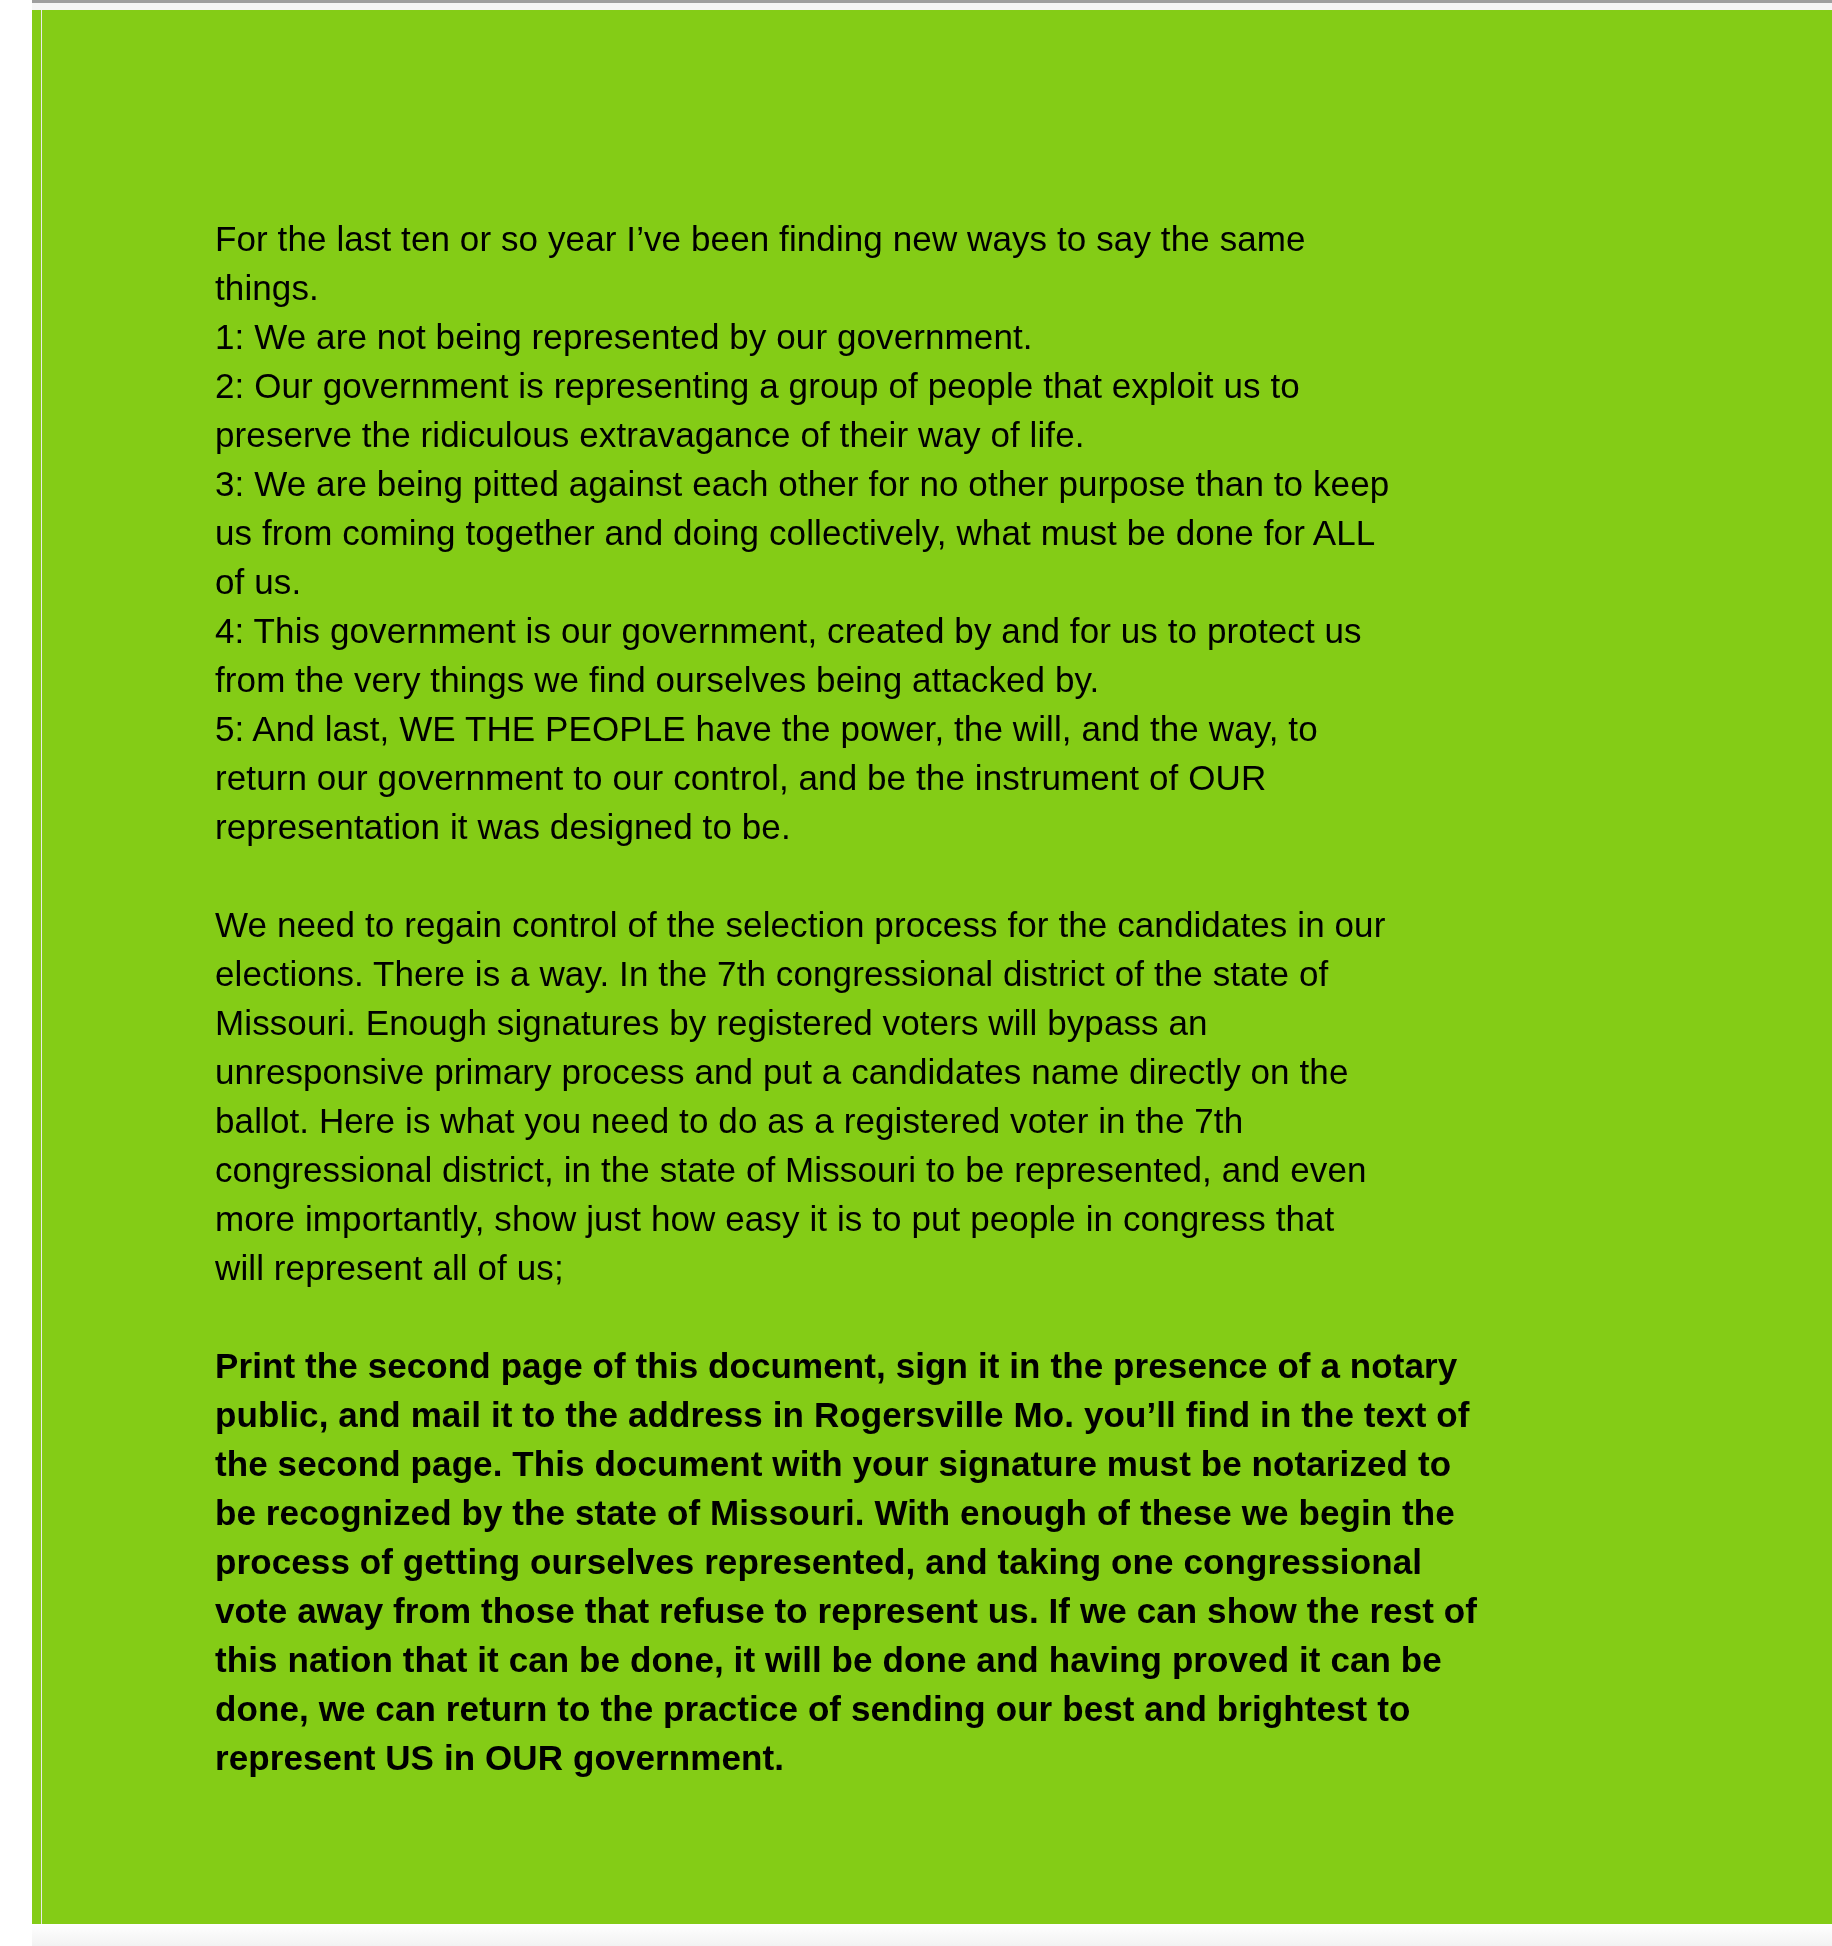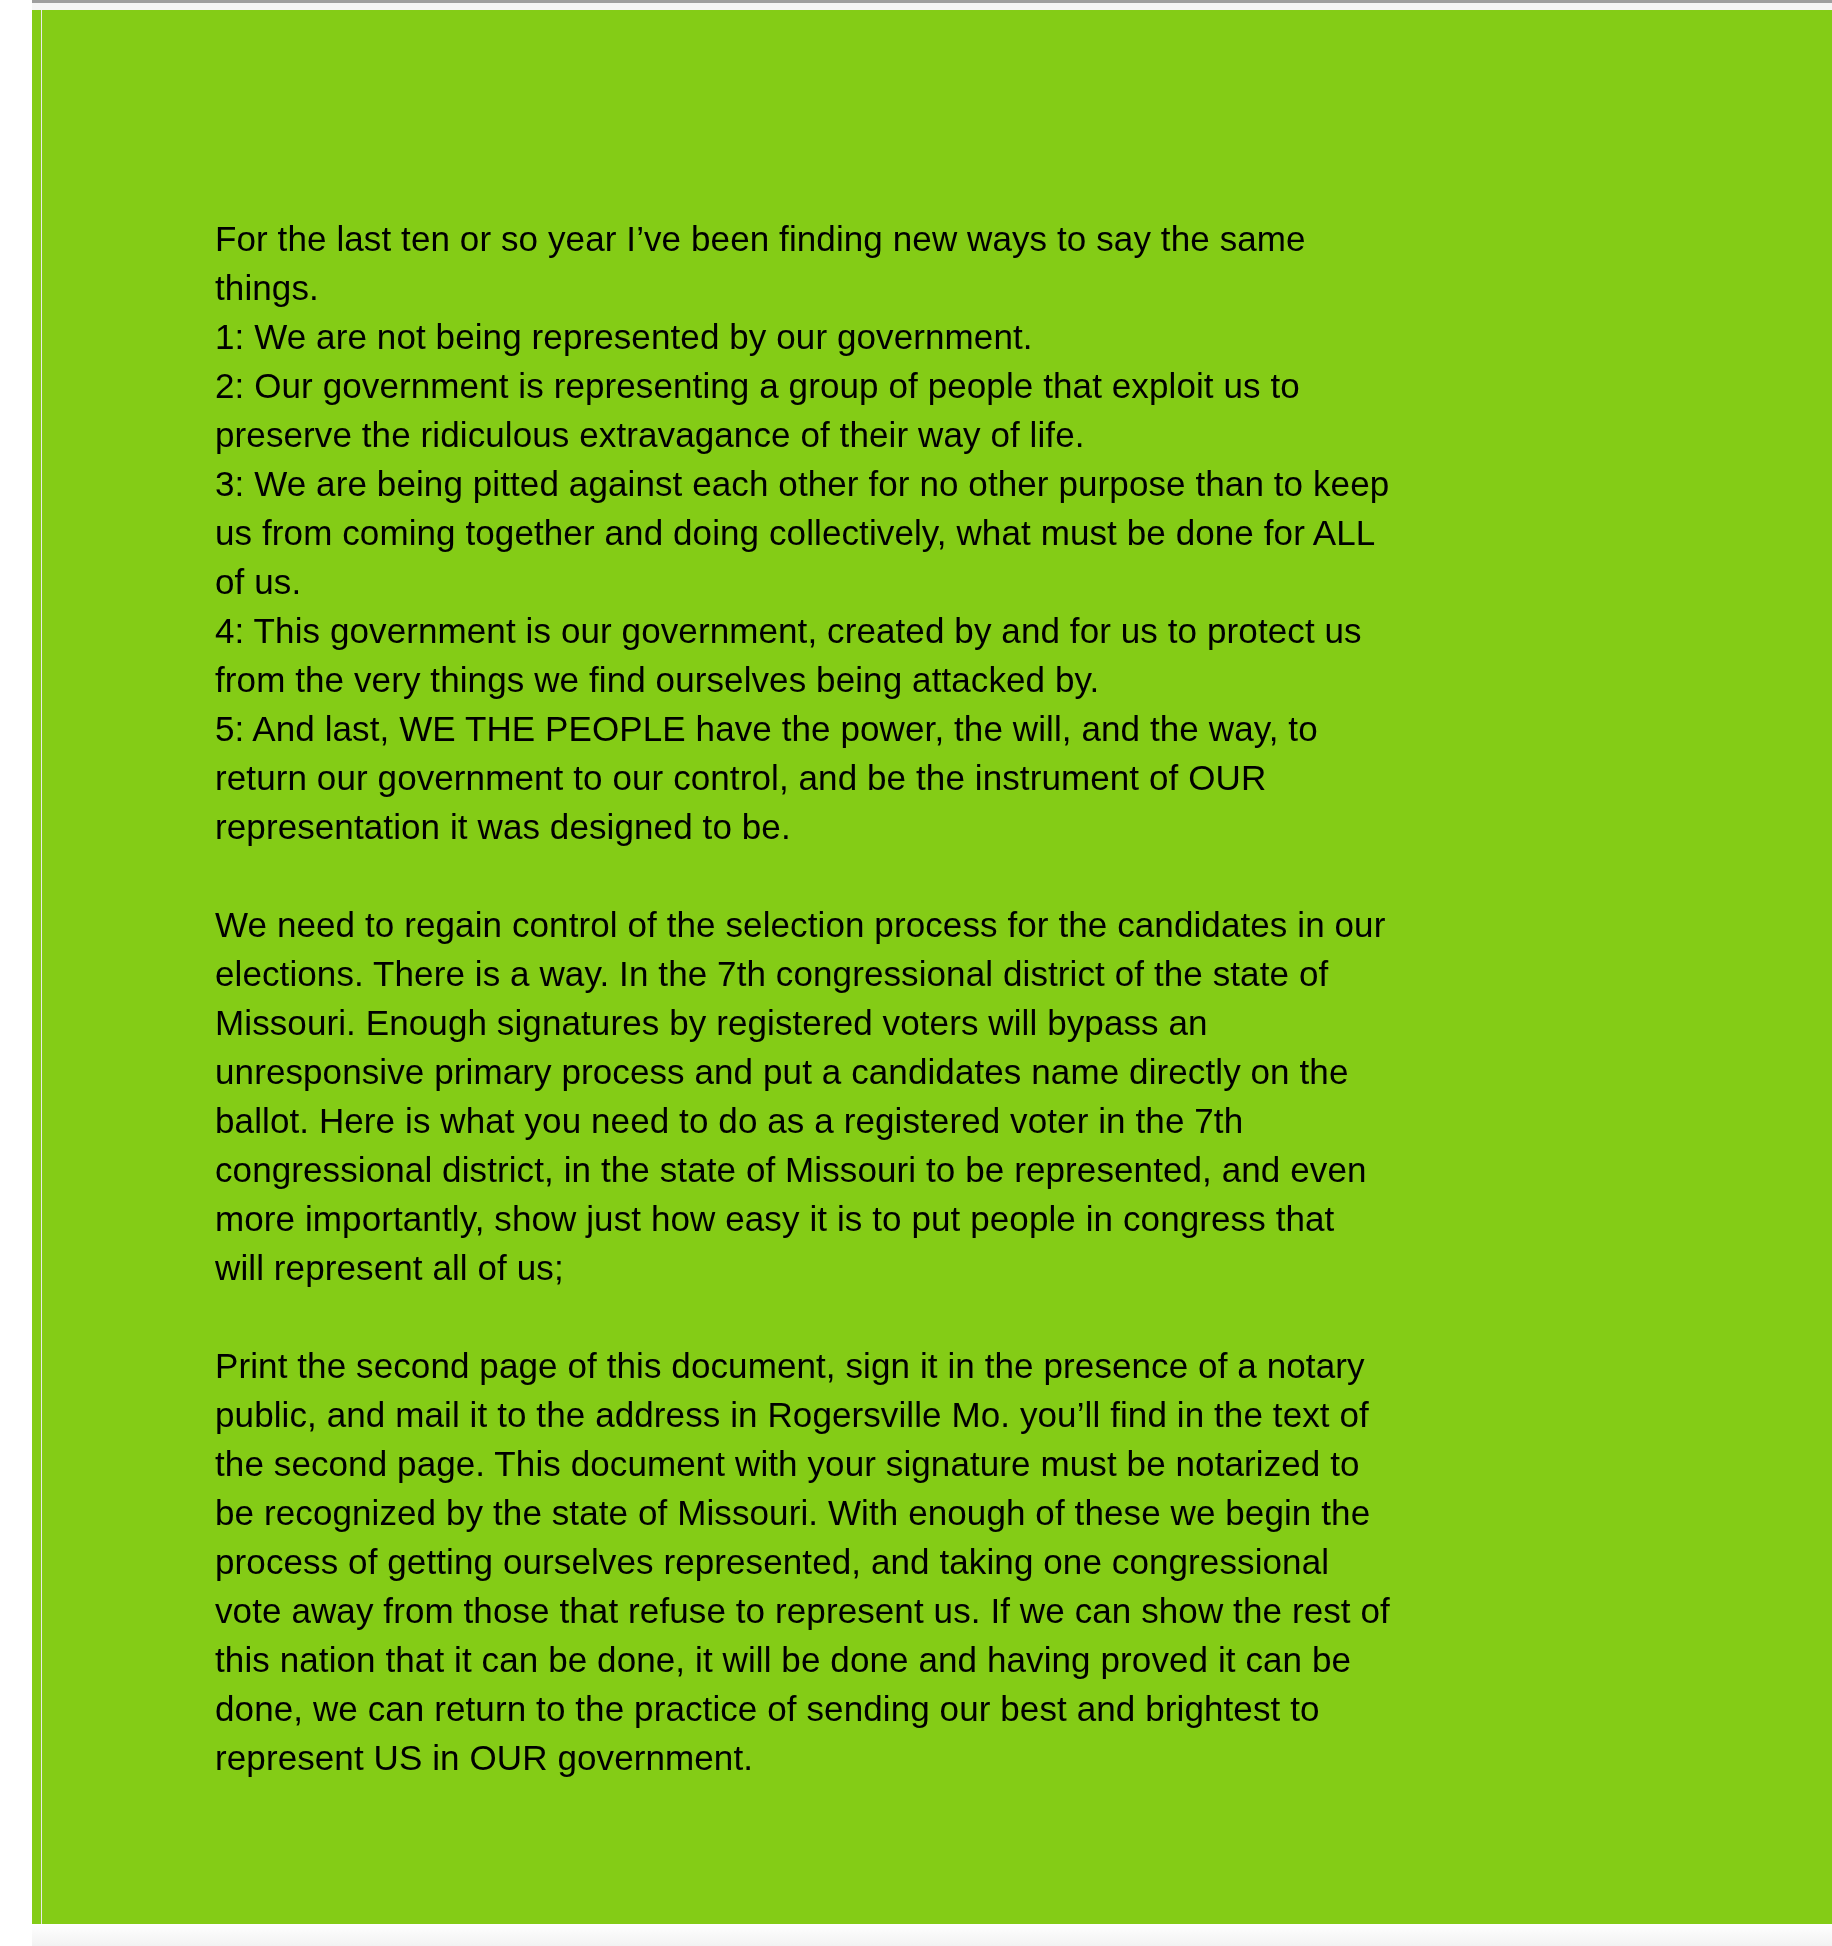--- a/index.html
+++ b/index.html
@@ -52,20 +52,21 @@
     font-size: 35px;
     line-height: 49px;
     letter-spacing: 0.1px;
   }
   .para {
     white-space: pre-line;
     margin: 0 0 49px 0;
   }
   .para:last-child {
     margin-bottom: 0;
+    font-weight: bold;
   }
 </style>
 </head>
 <body>
 
 <div class="page">
   <div class="window-top-edge"></div>
   <div class="window-top-strip"></div>
   <div class="page-left-edge"></div>
 

